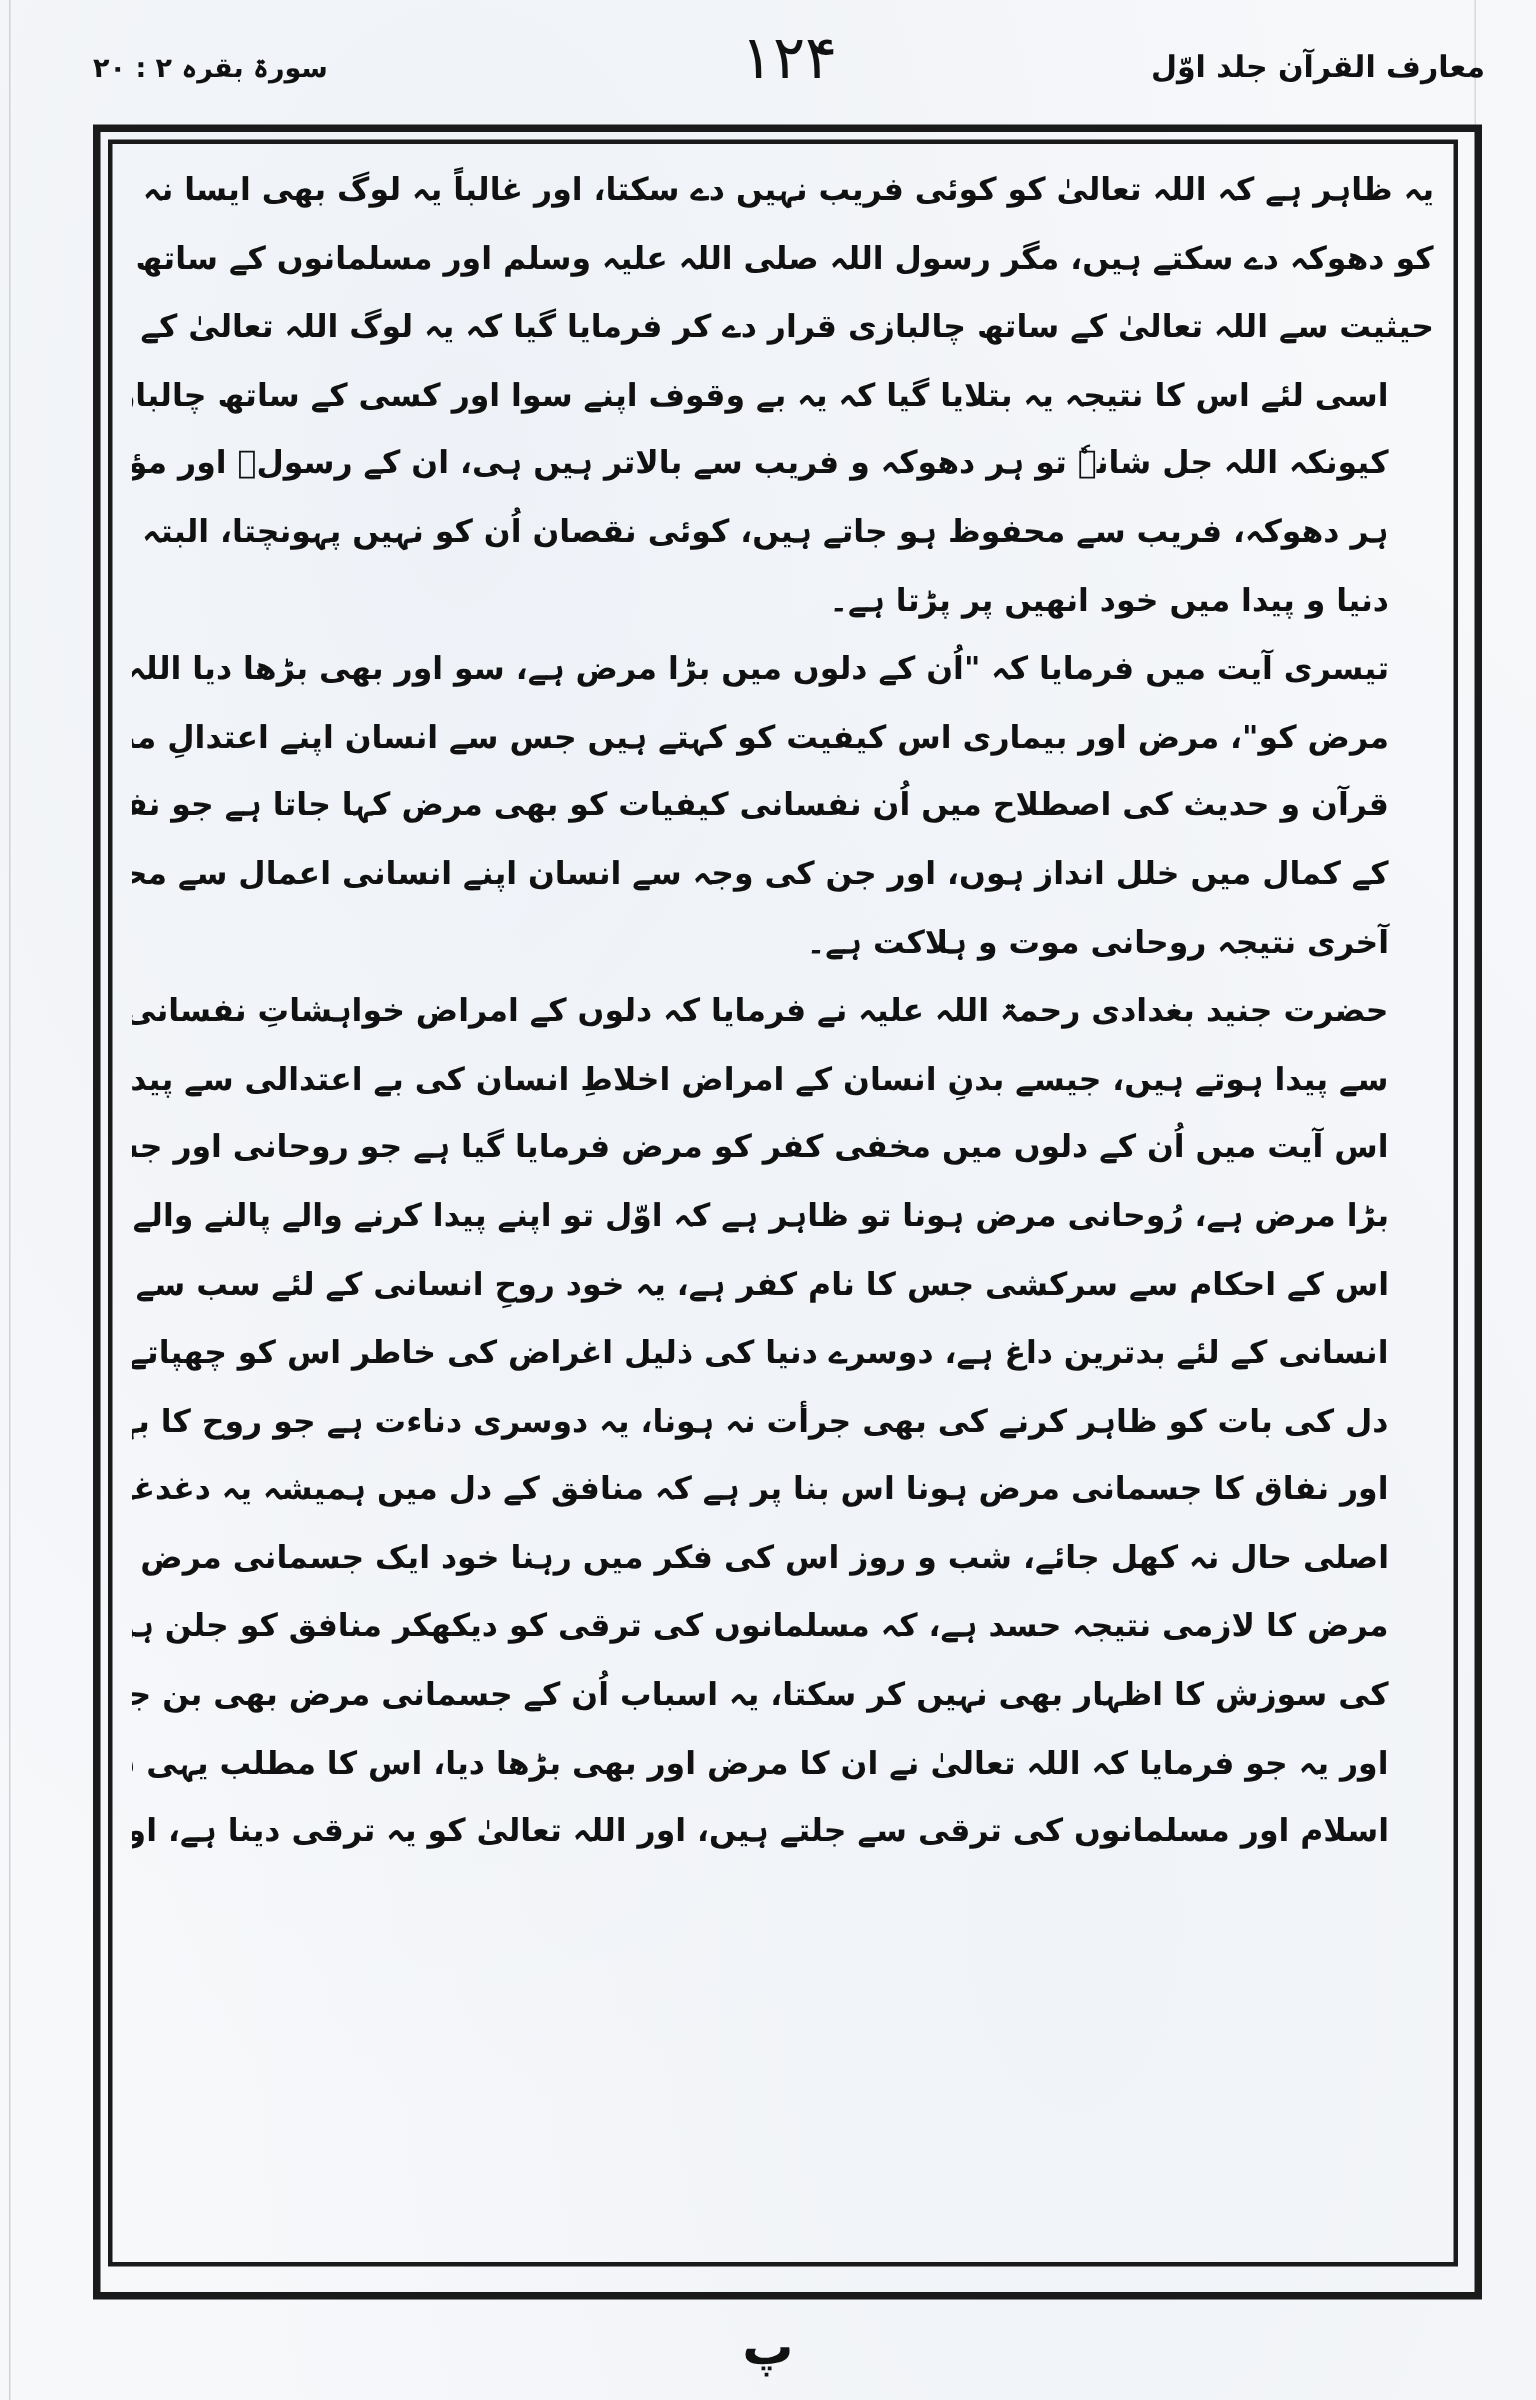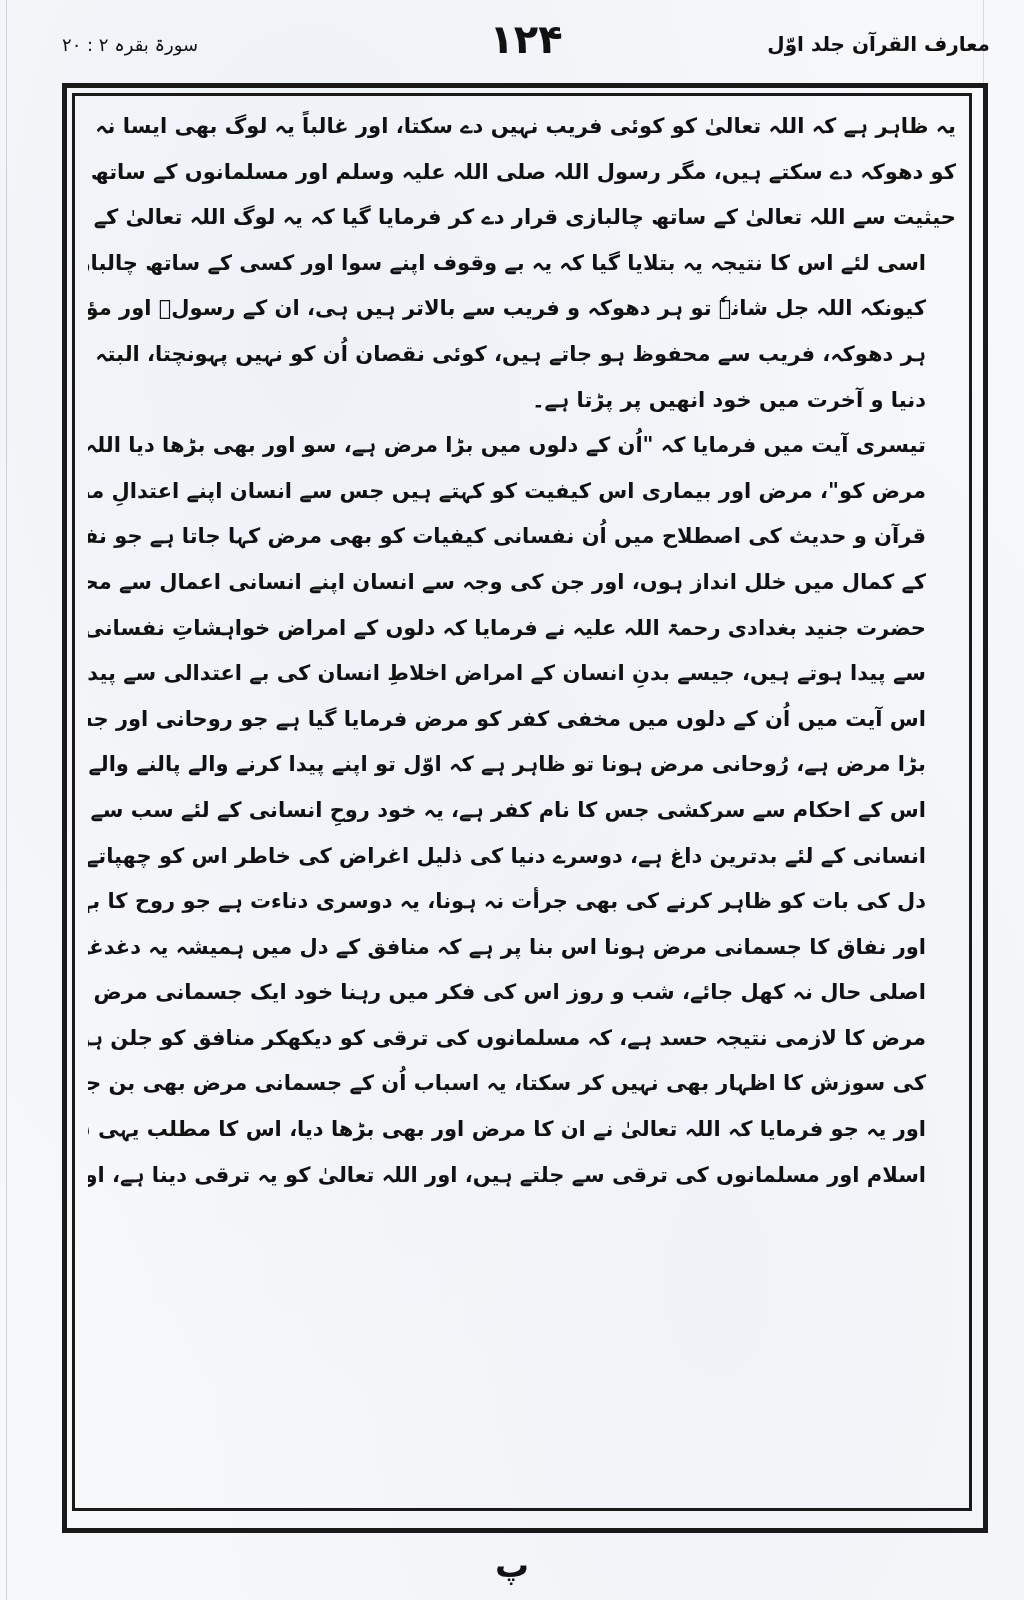--- a/index.html
+++ b/index.html
@@ -29,25 +29,25 @@
   .header {
     position: absolute; left: 62px; right: 34px; top: 14px; height: 60px;
     direction: rtl;
   }
   .header .book-title {
     position: absolute; right: 0; top: 18px;
     font-size: 20px; font-weight: bold;
   }
   .header .page-number {
     position: absolute; left: 50%; transform: translateX(-50%);
-    top: 2px; font-size: 40px; font-weight: bold; letter-spacing: -2px;
+    top: 2px; font-size: 40px; font-weight: normal; letter-spacing: -2px;
   }
   .header .surah-ref {
     position: absolute; left: 0; top: 20px;
-    font-size: 18px; font-weight: normal;
+    font-size: 18px; font-weight: bold;
   }
   .frame-outer {
     position: absolute; left: 62px; top: 83px; width: 926px; height: 1450px;
     border: 5px solid #1a1a1a;
     box-sizing: border-box;
   }
   .frame-inner {
     position: absolute; left: 72px; top: 93px; width: 900px; height: 1418px;
     border: 3px solid #1a1a1a;
     box-sizing: border-box;
@@ -91,29 +91,30 @@
 <div class="content" id="content">
     <p>
       <span class="line">یہ ظاہر ہے کہ اللہ تعالیٰ کو کوئی فریب نہیں دے سکتا، اور غالباً یہ لوگ بھی ایسا نہ سمجھتے ہوں گے کہ ہم اللہ تعالیٰ</span>
       <span class="line">کو دھوکہ دے سکتے ہیں، مگر رسول اللہ صلی اللہ علیہ وسلم اور مسلمانوں کے ساتھ اُن کی چالبازی کو ایک</span>
       <span class="line">حیثیت سے اللہ تعالیٰ کے ساتھ چالبازی قرار دے کر فرمایا گیا کہ یہ لوگ اللہ تعالیٰ کے ساتھ چالبازی</span>
     </p>
     <p class="indent">
       <span class="line">اسی لئے اس کا نتیجہ یہ بتلایا گیا کہ یہ بے وقوف اپنے سوا اور کسی کے ساتھ چالبازی نہیں کر رہے ہیں،</span>
       <span class="line">کیونکہ اللہ جل شانہٗ تو ہر دھوکہ و فریب سے بالاتر ہیں ہی، ان کے رسولؐ اور مؤمنین بھی وحیِ الٰہی کی وجہ سے</span>
       <span class="line">ہر دھوکہ، فریب سے محفوظ ہو جاتے ہیں، کوئی نقصان اُن کو نہیں پہونچتا، البتہ ان کے دھوکہ، فریب کا وبال</span>
-      <span class="line last">دنیا و آخرت میں خود انھیں پر پڑتا ہے۔</span>
+      <span class="line last">دنیا و پیدا میں خود انھیں پر پڑتا ہے۔</span>
     </p>
     <p class="indent">
       <span class="line">تیسری آیت میں فرمایا کہ "اُن کے دلوں میں بڑا مرض ہے، سو اور بھی بڑھا دیا اللہ نے اُن کے</span>
       <span class="line">مرض کو"، مرض اور بیماری اس کیفیت کو کہتے ہیں جس سے انسان اپنے اعتدالِ مناسب سے نکل جائے، اور</span>
     </p>
     <p class="indent">
       <span class="line">قرآن و حدیث کی اصطلاح میں اُن نفسانی کیفیات کو بھی مرض کہا جاتا ہے جو نفسِ انسانی</span>
       <span class="line">کے کمال میں خلل انداز ہوں، اور جن کی وجہ سے انسان اپنے انسانی اعمال سے محروم ہوتا چلا جائے جس کا</span>
+      <span class="line last">آخری نتیجہ روحانی موت و ہلاکت ہے۔</span>
     </p>
     <p class="indent">
       <span class="line">حضرت جنید بغدادی رحمۃ اللہ علیہ نے فرمایا کہ دلوں کے امراض خواہشاتِ نفسانی کے اتباع</span>
       <span class="line">سے پیدا ہوتے ہیں، جیسے بدنِ انسان کے امراض اخلاطِ انسان کی بے اعتدالی سے پیدا ہوتے ہیں،</span>
       <span class="line">اس آیت میں اُن کے دلوں میں مخفی کفر کو مرض فرمایا گیا ہے جو روحانی اور جسمانی دونوں اعتبار سے</span>
       <span class="line">بڑا مرض ہے، رُوحانی مرض ہونا تو ظاہر ہے کہ اوّل تو اپنے پیدا کرنے والے پالنے والے کی ناشکری اور</span>
       <span class="line">اس کے احکام سے سرکشی جس کا نام کفر ہے، یہ خود روحِ انسانی کے لئے سب سے بڑا مرض اور شرافتِ</span>
       <span class="line">انسانی کے لئے بدترین داغ ہے، دوسرے دنیا کی ذلیل اغراض کی خاطر اس کو چھپاتے رہنا اور اپنے</span>
       <span class="line">دل کی بات کو ظاہر کرنے کی بھی جرأت نہ ہونا، یہ دوسری دناءت ہے جو روح کا بہت بڑا مرض ہے،</span>
       <span class="line">اور نفاق کا جسمانی مرض ہونا اس بنا پر ہے کہ منافق کے دل میں ہمیشہ یہ دغدغہ رہتا ہے کہ کہیں میرا</span>

